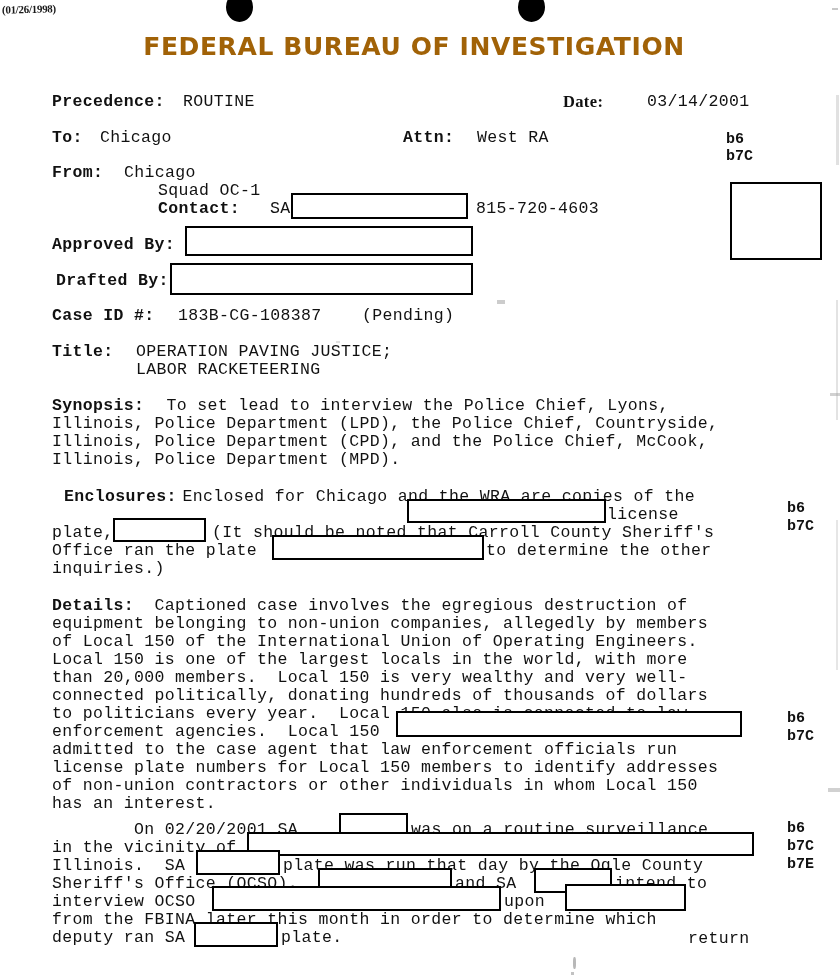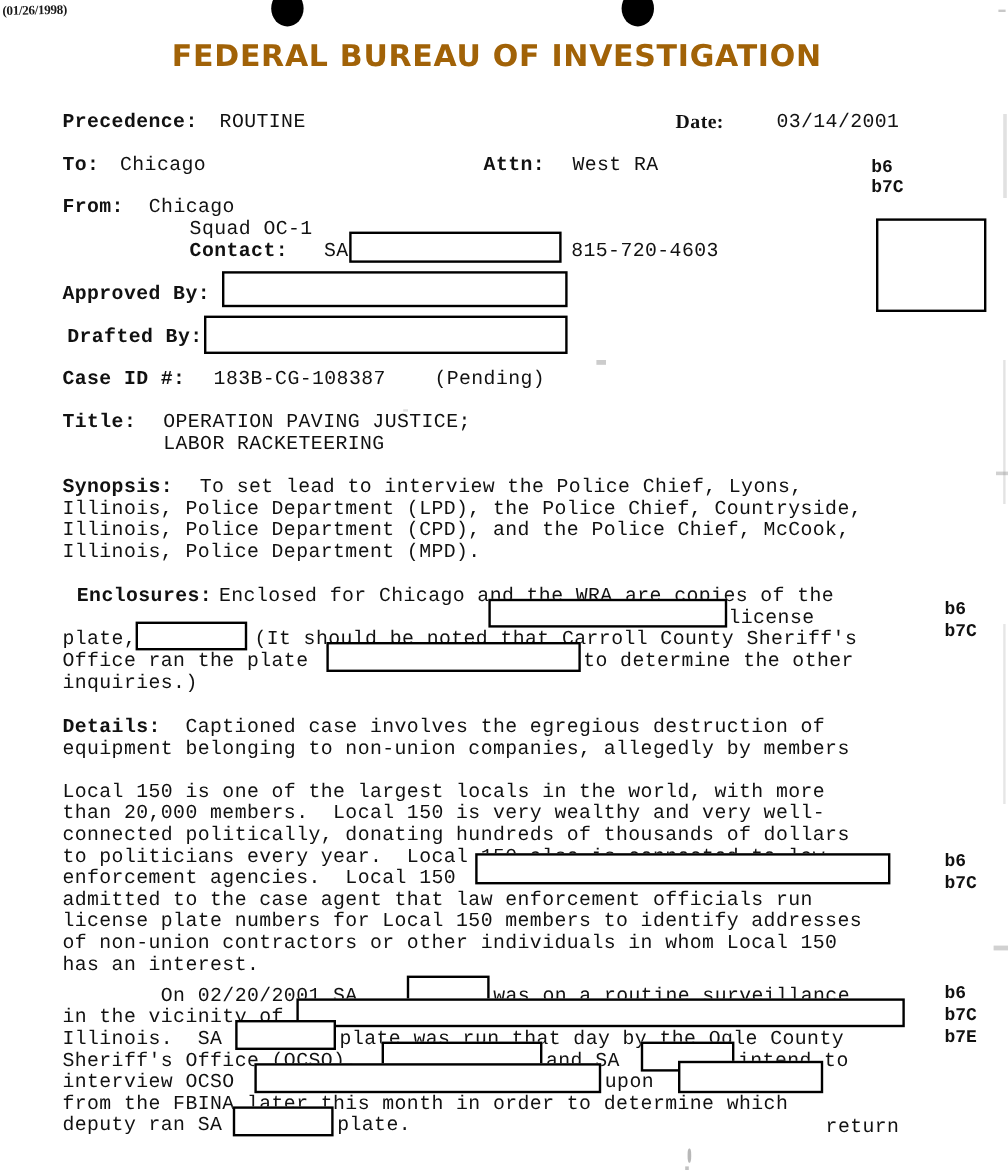--- a/index.html
+++ b/index.html
@@ -190,20 +190,21 @@
   <div class="line" style="left:486px; top:542px;">to determine the other</div>
 
   <div class="line" style="left:52px; top:560px;">inquiries.)</div>
 
   <div class="right-col" style="left:787px; top:500px;">b6</div>
   <div class="right-col" style="left:787px; top:518px;">b7C</div>
 
   <div class="line bold" style="left:52px; top:597px;">Details:</div>
   <div class="line" style="left:134px; top:597px;">  Captioned case involves the egregious destruction of</div>
   <div class="line" style="left:52px; top:615px;">equipment belonging to non-union companies, allegedly by members</div>
+  <div class="line" style="left:52px; top:633px;">of Local 150 of the International Union of Operating Engineers.</div>
   <div class="line" style="left:52px; top:651px;">Local 150 is one of the largest locals in the world, with more</div>
   <div class="line" style="left:52px; top:669px;">than 20,000 members.  Local 150 is very wealthy and very well-</div>
   <div class="line" style="left:52px; top:687px;">connected politically, donating hundreds of thousands of dollars</div>
   <div class="line" style="left:52px; top:705px;">to politicians every year.  Local 150 also is connected to law</div>
 
   <div class="line" style="left:52px; top:723px;">enforcement agencies.  Local 150</div>
   <div class="redbox" style="left:396px; top:711px; width:346px; height:26px;"></div>
 
   <div class="line" style="left:52px; top:741px;">admitted to the case agent that law enforcement officials run</div>
   <div class="line" style="left:52px; top:759px;">license plate numbers for Local 150 members to identify addresses</div>

